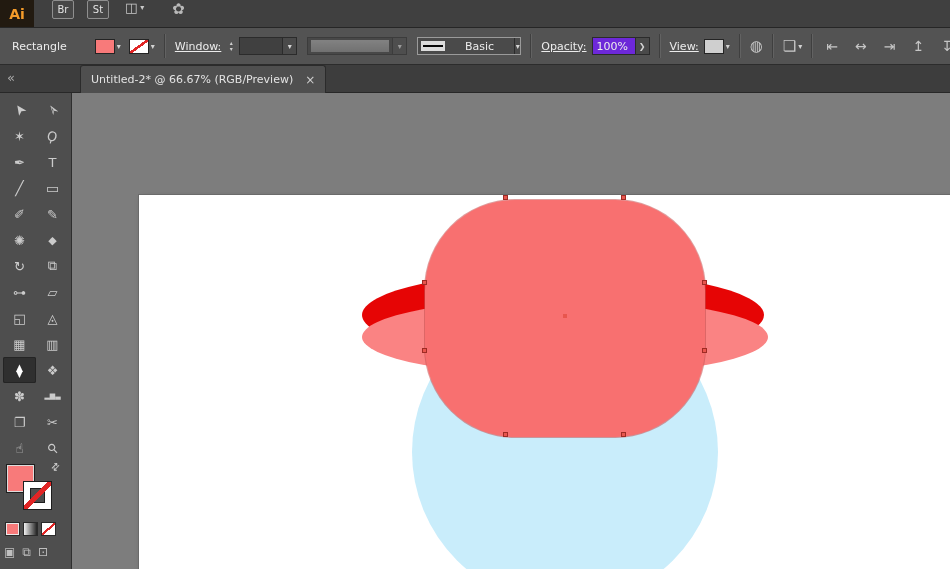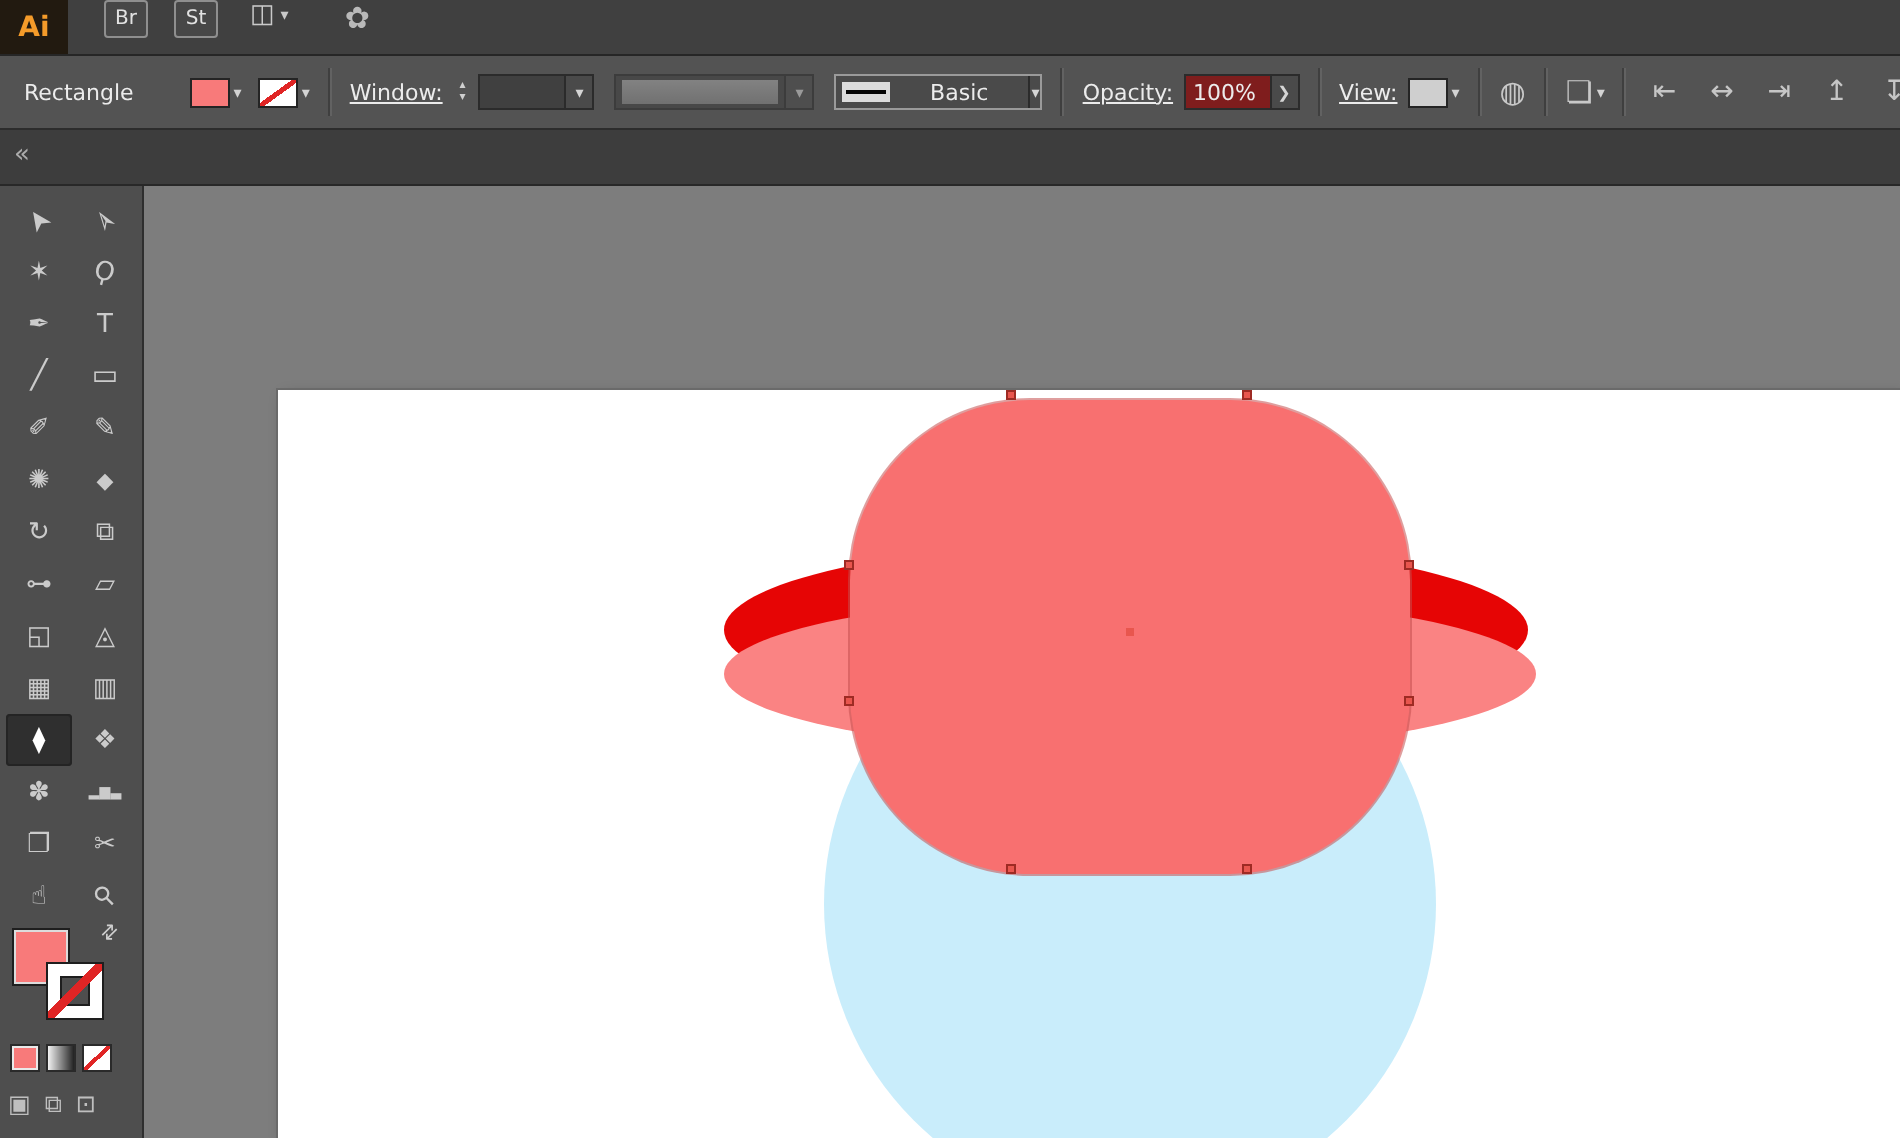--- a/index.html
+++ b/index.html
@@ -37,21 +37,21 @@
   .combo{display:flex;align-items:center;height:18px;background:#404040;border:1px solid #2b2b2b;
          box-sizing:border-box;margin-left:3px;}
   .combo-text{flex:1;color:#ececec;font-size:11px;padding:0 20px;white-space:nowrap;}
   .caret{width:13px;height:100%;background:#4a4a4a;border-left:1px solid #2b2b2b;color:#d5d5d5;
          font-size:8px;display:flex;align-items:center;justify-content:center;}
   .combo.disabled{opacity:.55;margin-left:10px;}
   .profile-bar{flex:1;height:12px;margin:0 3px;background:linear-gradient(#a9a9a9,#8a8a8a);}
   .combo.brush{margin-left:10px;background:#4a4a4a;border-color:#9a9a9a;}
   .brush-preview{width:50px;height:10px;background:#dcdcdc;display:flex;align-items:center;margin-left:3px;padding:0 2px;}
   .brush-line{width:100%;height:2px;background:#070707;}
-  .field{height:18px;background:#7f1d1d;border:1px solid #2b2b2b;box-sizing:border-box;color:#ececec;
+  .field{height:18px;background:#6d28d9;border:1px solid #2b2b2b;box-sizing:border-box;color:#ececec;
          font-size:11px;display:flex;align-items:center;padding:0 4px;margin-left:5px;}
   .popup-btn{width:14px;height:18px;background:#4a4a4a;border:1px solid #2b2b2b;border-left:none;
              box-sizing:border-box;color:#d5d5d5;font-size:8px;display:flex;align-items:center;justify-content:center;}
   .icon-btn{color:#c9c9c9;font-size:15px;display:flex;align-items:center;gap:2px;}
   .align-group{display:flex;align-items:center;gap:17px;margin-left:4px;color:#c6c6c6;}
   .al{font-size:14px;}
   
   .tabbar{position:absolute;left:0;top:65px;width:950px;height:28px;background:#3d3d3d;
           border-bottom:1px solid #282828;box-sizing:border-box;}
   .collapse{position:absolute;left:7px;top:5px;color:#ababab;font-size:13px;}
@@ -174,20 +174,24 @@
         <span class="al">⇤</span>
         <span class="al">↔</span>
         <span class="al">⇥</span>
         <span class="al">↥</span>
         <span class="al">↧</span>
       </span>
   </div>
 
   <div class="tabbar">
     <span class="collapse">«</span>
+    <div class="tab">
+      <span>Untitled-2* @ 66.67% (RGB/Preview)</span>
+      <span class="tab-close">×</span>
+    </div>
   </div>
 
   <div class="toolpanel">
     <div class="tools-grid">
         <div class="tool">
           <span style="display: inline-block; transform: rotate(-125deg);">➤</span>
         </div>
         <div class="tool">
           <span style="display: inline-block; transform: rotate(-125deg);">➢</span>
         </div>

